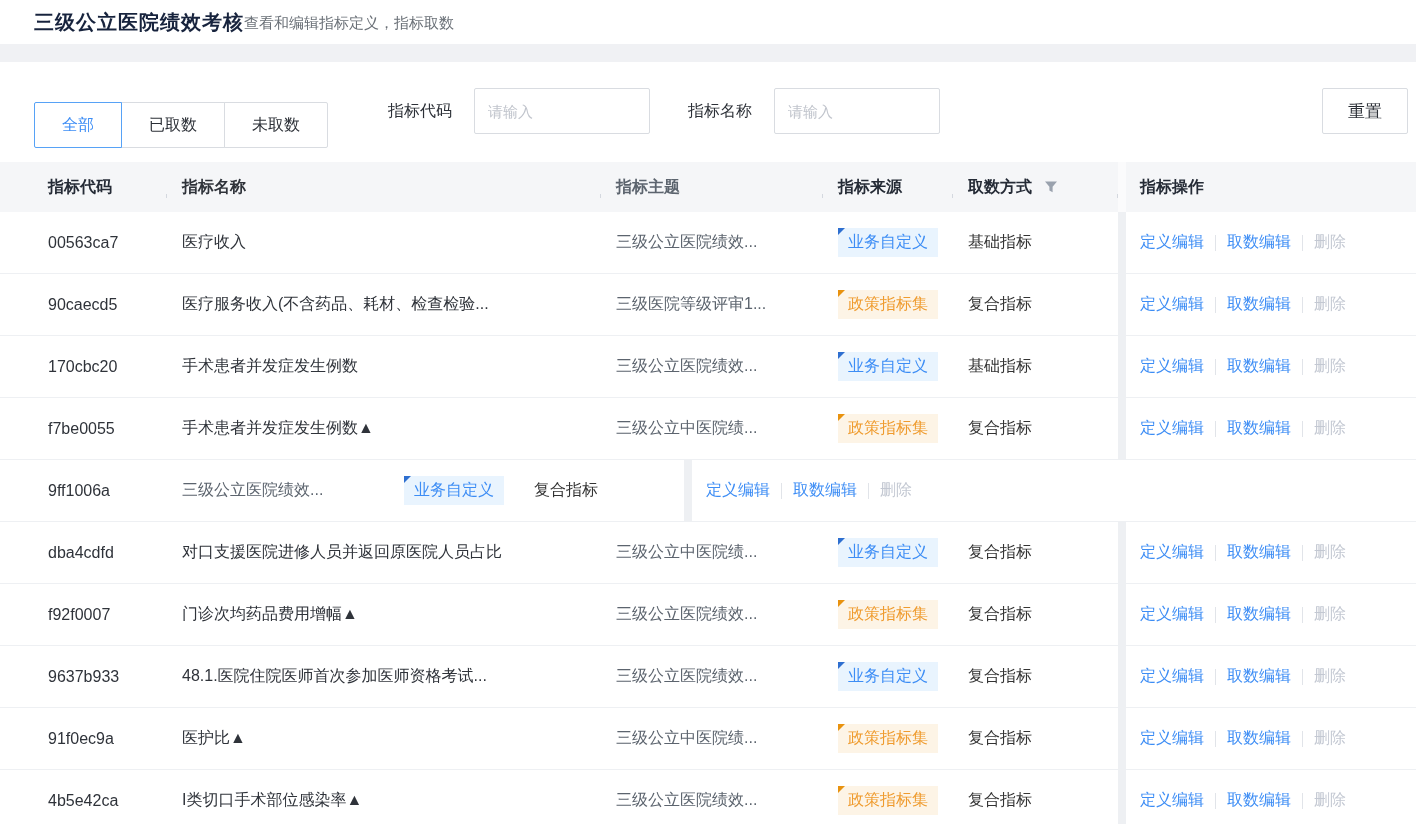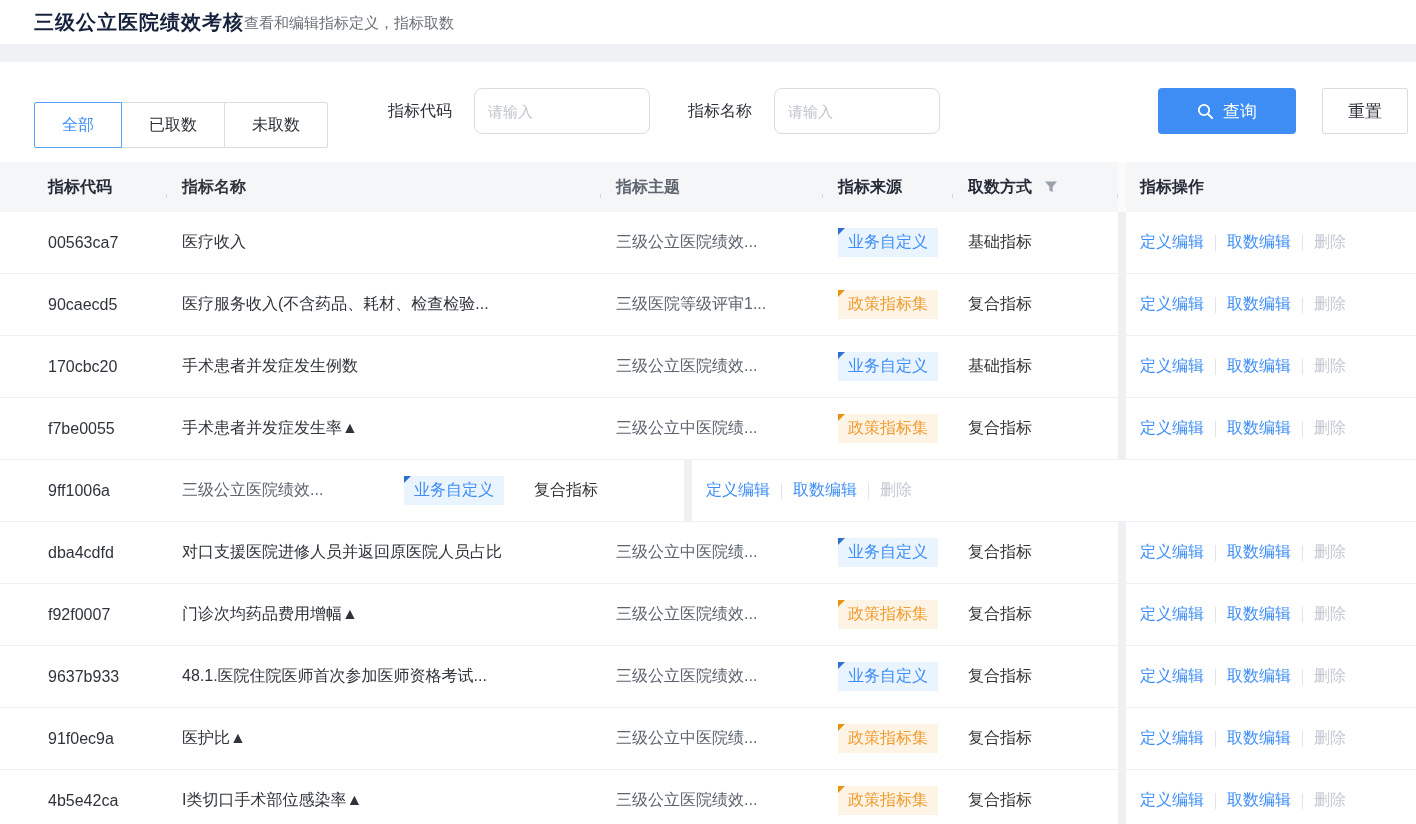--- a/index.html
+++ b/index.html
@@ -17,21 +17,21 @@
   .filter-bar { display:flex; align-items:center; height:46px; padding:0 8px 0 34px; }
   .tab-group { display:flex; }
   .tab { height:46px; display:flex; align-items:center; justify-content:center;
     border:1px solid #d9dce1; background:#fff; font-size:16px; color:#2b2f36; cursor:pointer;
     margin-left:-1px; padding:0 27px;margin-top:28px; }
   .tab:first-child { margin-left:0; border-radius:2px 0 0 2px; }
   .tab:last-child { border-radius:0 2px 2px 0; }
   .tab.active { border:1px solid #57a2f6; color:#3d8df5; position:relative; z-index:2; }
   .f-label { font-size:16px; color:#2b2f36; margin-left:60px; }
   .f-label.second { margin-left:38px; }
-  .f-input { width:176px; height:46px; border:1px solid #d9dce1; border-radius:8px;
+  .f-input { width:176px; height:46px; border:1px solid #d9dce1; border-radius:2px;
     margin-left:22px; padding:0 13px; font-size:15px; color:#333; outline:none;
     font-family:"Liberation Sans","DejaVu Sans",sans-serif; }
   .f-input::placeholder { color:#c0c4cc; }
   .f-input.name { width:166px; }
   .spacer { flex:1; }
   .btn-query { width:138px; height:46px; background:#3d8df5; color:#fff; border:none;
     border-radius:4px; font-size:17px; display:flex; align-items:center; justify-content:center;
     gap:9px; cursor:pointer; margin-right:26px; }
   .btn-reset { width:86px; height:46px; background:#fff; color:#2b2f36;
     border:1px solid #d9dce1; border-radius:2px; font-size:17px; cursor:pointer; }
@@ -90,29 +90,20 @@
     </div>
 
     <span class="f-label">指标代码</span>
     <input class="f-input" placeholder="请输入" style="">
 
     <span class="f-label second">指标名称</span>
     <input class="f-input name" placeholder="请输入" style="">
 
     <div class="spacer"></div>
 
-    <button class="btn-query">
-      <span style="display:inline-flex;">
-        <svg width="17" height="17" viewBox="0 0 17 17">
-          <circle cx="7" cy="7" r="5.2" fill="none" stroke="#fff" stroke-width="1.8"></circle>
-          <line x1="11" y1="11" x2="15.2" y2="15.2" stroke="#fff" stroke-width="1.8" stroke-linecap="round"></line>
-        </svg>
-      </span>
-      <span>查询</span>
-    </button>
     <button class="btn-reset">
       <span>重置</span>
     </button>
   </div>
 
   <div class="table">
     <div class="tr thead">
       <div class="th c-code">指标代码</div>
       <div class="th c-name">指标名称</div>
       <div class="th c-topic">指标主题</div>
@@ -178,21 +169,21 @@
       <a class="link">定义编辑</a>
       <span class="vsep"></span>
       <a class="link">取数编辑</a>
       <span class="vsep"></span>
       <a class="link disabled">删除</a>
     </div>
   </div>
 
   <div class="tr">
     <div class="td c-code">f7be0055</div>
-    <div class="td c-name">手术患者并发症发生率▲</div>
+    <div class="td c-name">手术患者并发症发生例数▲</div>
     <div class="td c-topic">三级公立中医院绩...</div>
     <div class="td c-source">
       <span class="badge policy">政策指标集</span>
     </div>
     <div class="td c-method">复合指标</div>
     <div class="band"></div>
     <div class="td c-actions">
       <a class="link">定义编辑</a>
       <span class="vsep"></span>
       <a class="link">取数编辑</a>

